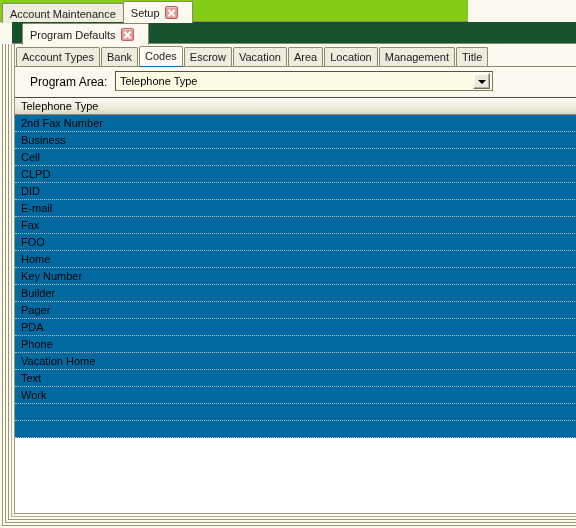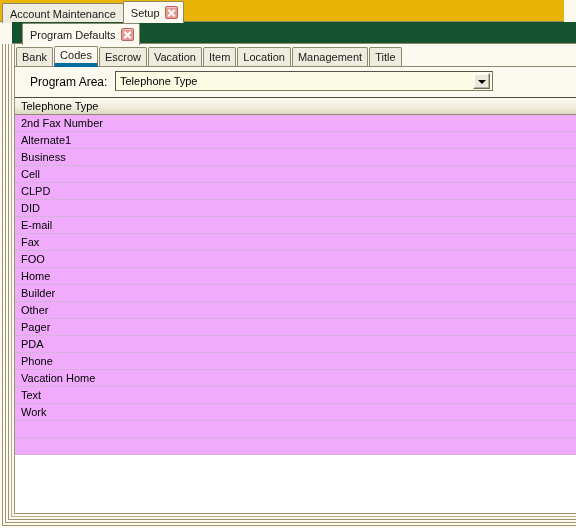--- a/index.html
+++ b/index.html
@@ -11,22 +11,22 @@
     font-family: "Liberation Sans", sans-serif;
     font-size: 11px;
     color: #000;
     -webkit-font-smoothing: none;
   }
 
   #app { position: relative; width: 576px; height: 528px; background: #fbf9f0; }
 
   
   .tabstrip-1 {
-    position: absolute; left: 0; top: 0; width: 564px; height: 22px;
-    background: #eab308;
+    position: absolute; left: 0; top: 0; width: 468px; height: 22px;
+    background: #84cc16;
     border-bottom: 1px solid #8a8a6a;
   }
   .tabstrip-1 .tabs { position: absolute; left: 2px; top: 1px; display: flex; align-items: flex-end; }
 
   .tab-o {
     height: 20px;
     display: flex; align-items: center;
     padding: 0 7px;
     background: #efece0;
     border: 1px solid #8a8a6a;
@@ -36,21 +36,21 @@
     font-size: 11px;
     line-height: 18px;
     white-space: nowrap;
     color: #1a1a1a;
   }
   .tab-o.active {
     background: #fbf9f0;
     height: 22px;
     z-index: 4;
     position: relative;
-    padding-right: 5px;
+    padding-right: 14px;
   }
 
   
   .tabstrip-2 {
     position: absolute; left: 12px; top: 22px; width: 576px; height: 22px;
     background: #14532d;
     border-bottom: 1px solid #8a8a6a;
   }
   .tabstrip-2 .tabs { position: absolute; left: 10px; top: 1px; display: flex; align-items: flex-end; }
 
@@ -125,21 +125,21 @@
     font-size: 11px;
     line-height: 17px;
     white-space: nowrap;
     color: #1a1a1a;
   }
   .tab-i.active {
     background: #fdfbf4;
     height: 21px;
     z-index: 4;
     position: relative;
-    border-bottom: 4px solid #0369a1;
+    border-bottom: 1px solid #0369a1;
     margin-bottom: -1px;
   }
 
   
   .pa-row {
     position: absolute; left: 0px; top: 23px; width: 562px; height: 31px;
     background: #fbf9f0;
     border-bottom: 1px solid #4a4a3a;
   }
   .pa-label {
@@ -196,21 +196,21 @@
     padding-left: 6px;
     font-size: 11px; color: #000;
     line-height: 15px;
     flex: 1;
   }
   .grid-body { background: #ffffff; }
   .grid-row {
     height: 17px;
     border-bottom: 1px dotted #b9b9b9;
     display: flex; align-items: center;
-    background: #f0abfc;
+    background: #0369a1;
   }
   .grid-row .cell {
     padding-left: 6px;
     font-size: 11px; color: #000;
     line-height: 15px;
     flex: 1;
     white-space: nowrap; overflow: hidden;
   }
   .grid-row.blank .cell { color: transparent; }
 </style>
@@ -244,33 +244,36 @@
     <div class="frame-a"></div>
     <div class="frame-b"></div>
     <div class="frame-c"></div>
     <div class="frame-d"></div>
 
     <div class="inner-panel">
 
       <div class="tabstrip-3">
         <div class="tabs">
           <div class="tab-i">
+            <span>Account Types</span>
+          </div>
+          <div class="tab-i">
             <span>Bank</span>
           </div>
           <div class="tab-i active">
             <span>Codes</span>
           </div>
           <div class="tab-i">
             <span>Escrow</span>
           </div>
           <div class="tab-i">
             <span>Vacation</span>
           </div>
           <div class="tab-i">
-            <span>Item</span>
+            <span>Area</span>
           </div>
           <div class="tab-i">
             <span>Location</span>
           </div>
           <div class="tab-i">
             <span>Management</span>
           </div>
           <div class="tab-i">
             <span>Title</span>
           </div>
@@ -288,23 +291,20 @@
 
       <div class="grid">
         <div class="grid-head">
           <div class="col">Telephone Type</div>
         </div>
         <div class="grid-body" id="grid-body">
             <div class="grid-row">
               <div class="cell">2nd Fax Number</div>
             </div>
             <div class="grid-row">
-              <div class="cell">Alternate1</div>
-            </div>
-            <div class="grid-row">
               <div class="cell">Business</div>
             </div>
             <div class="grid-row">
               <div class="cell">Cell</div>
             </div>
             <div class="grid-row">
               <div class="cell">CLPD</div>
             </div>
             <div class="grid-row">
               <div class="cell">DID</div>
@@ -315,24 +315,24 @@
             <div class="grid-row">
               <div class="cell">Fax</div>
             </div>
             <div class="grid-row">
               <div class="cell">FOO</div>
             </div>
             <div class="grid-row">
               <div class="cell">Home</div>
             </div>
             <div class="grid-row">
+              <div class="cell">Key Number</div>
+            </div>
+            <div class="grid-row">
               <div class="cell">Builder</div>
-            </div>
-            <div class="grid-row">
-              <div class="cell">Other</div>
             </div>
             <div class="grid-row">
               <div class="cell">Pager</div>
             </div>
             <div class="grid-row">
               <div class="cell">PDA</div>
             </div>
             <div class="grid-row">
               <div class="cell">Phone</div>
             </div>

